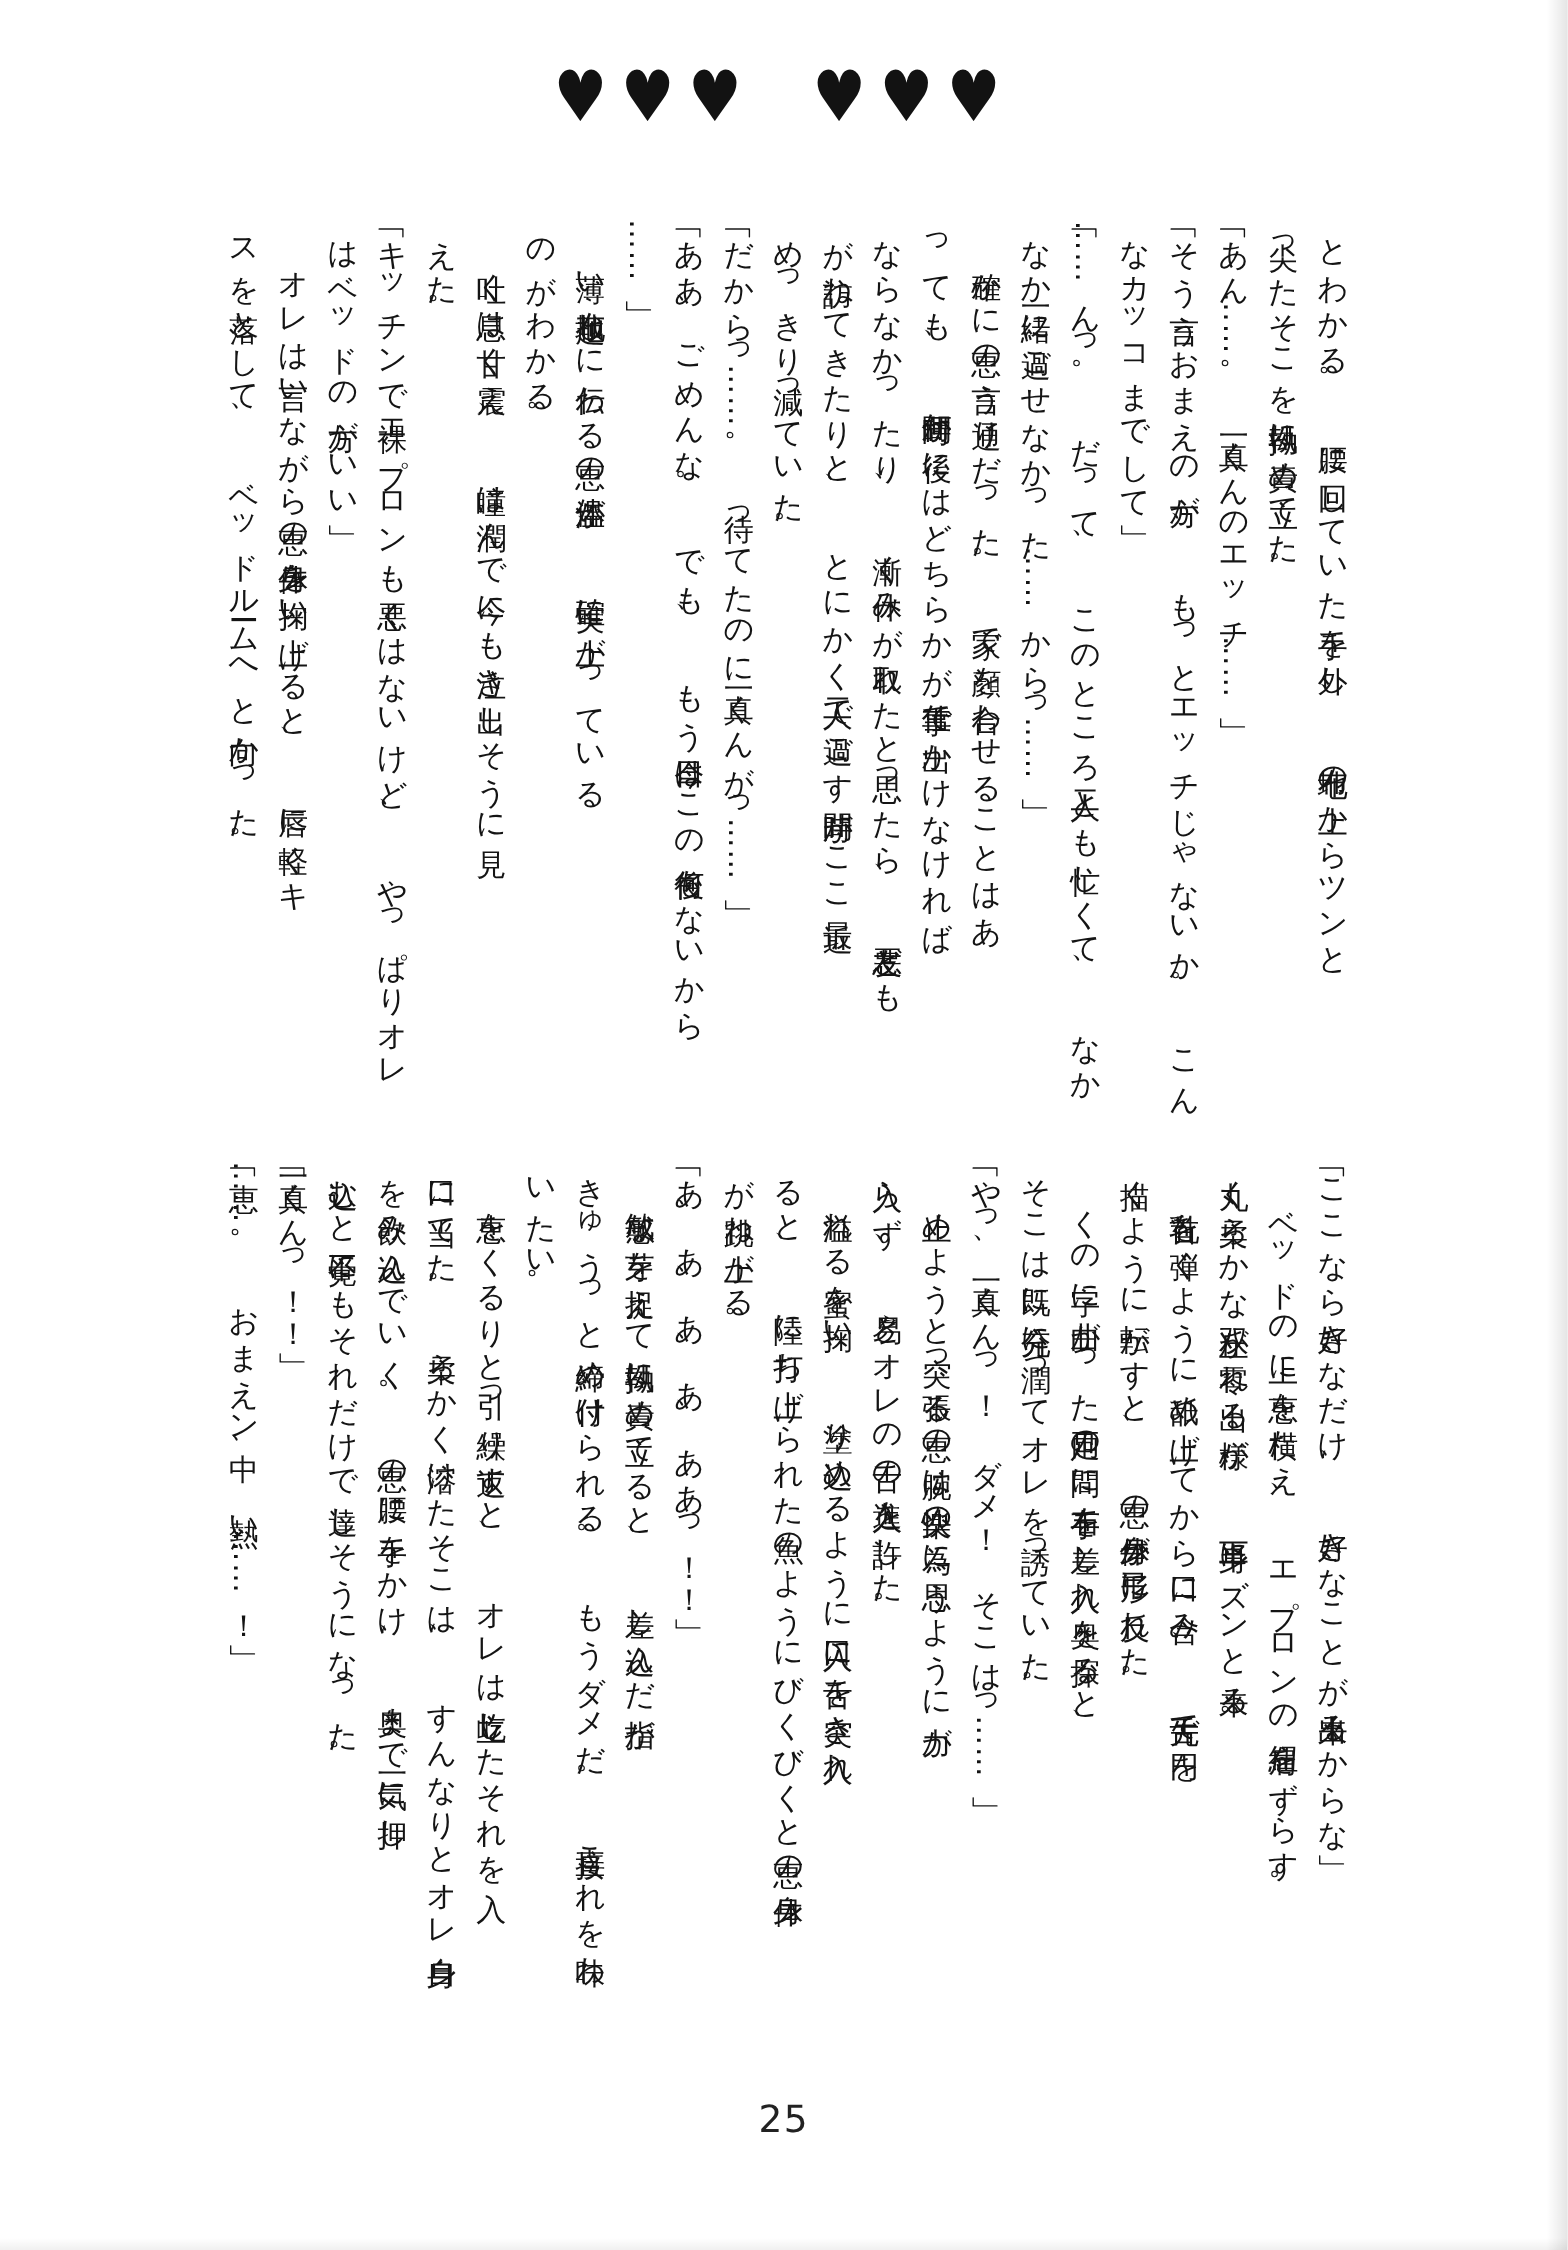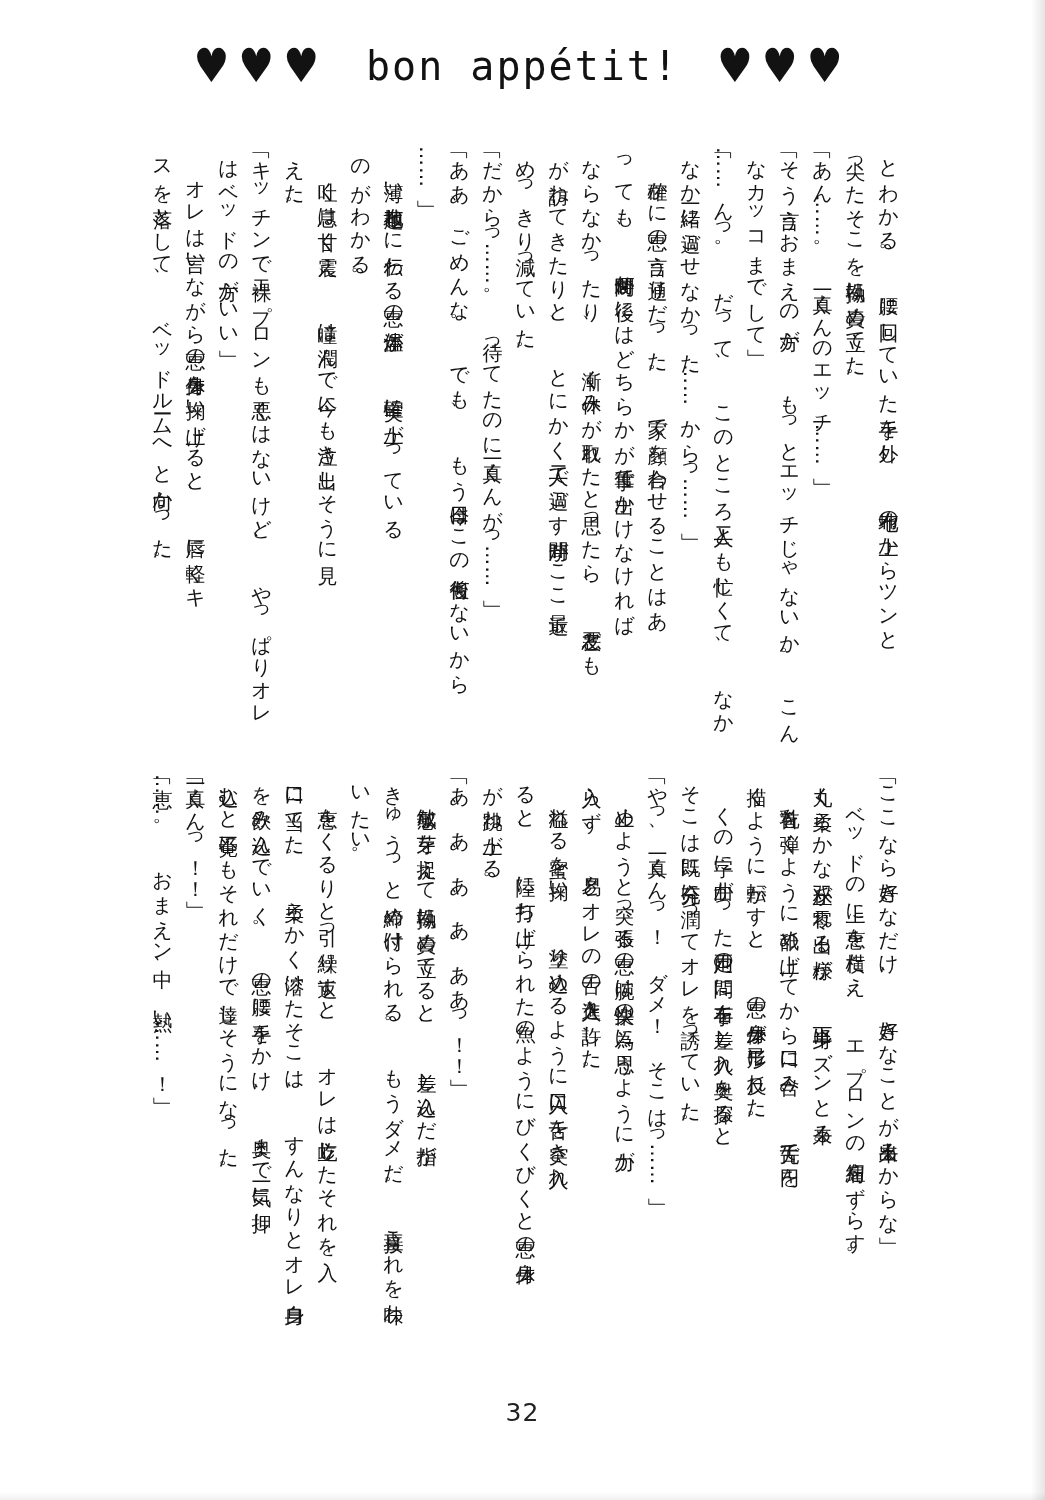--- a/index.html
+++ b/index.html
@@ -83,21 +83,20 @@
     color: #222222;
   }
 </style>
 </head>
 <body>
 
 <div class="page">
 
   <div class="header">
     <span class="hearts">♥♥♥</span>
-    <span class="header-title">bon appétit!</span>
     <span class="hearts">♥♥♥</span>
   </div>
 
   <div class="vblock vblock-top">
       <div class="vcol">とわかる。　腰に回していた手を外し、　布地の上からツンと</div>
       <div class="vcol">尖ったそこを執拗に責め立てた。</div>
       <div class="vcol">「あん……。　真一くんのエッチ……」</div>
       <div class="vcol">「そう言うおまえの方が、　もっとエッチじゃないか。　こん</div>
       <div class="vcol">なカッコまでして」</div>
       <div class="vcol">「……んっ。　だって、　このところ二人とも忙しくて、　なか</div>
@@ -139,18 +138,18 @@
       <div class="vcol">きゅうっと締め付けられる。　もうダメだ。　直接これを味わ</div>
       <div class="vcol">いたい。</div>
       <div class="vcol">　恵をくるりと引っ繰り返すと、　オレは屹立したそれを入</div>
       <div class="vcol">口に当てた。　柔らかく溶けたそこは、　すんなりとオレ自身</div>
       <div class="vcol">を飲み込んでいく。　恵の腰に手をかけ、　奥まで一気に押し</div>
       <div class="vcol">込むと不覚にもそれだけで達しそうになった。</div>
       <div class="vcol">「真一くんっ！！」</div>
       <div class="vcol">「恵……。　おまえン中、　熱い……！」</div>
     </div>
 
-  <div class="page-number">32</div>
+  <div class="page-number">25</div>
 
   <div class="edge-right"></div>
   <div class="edge-bottom"></div>
 
 </div>
 
 </body></html>

